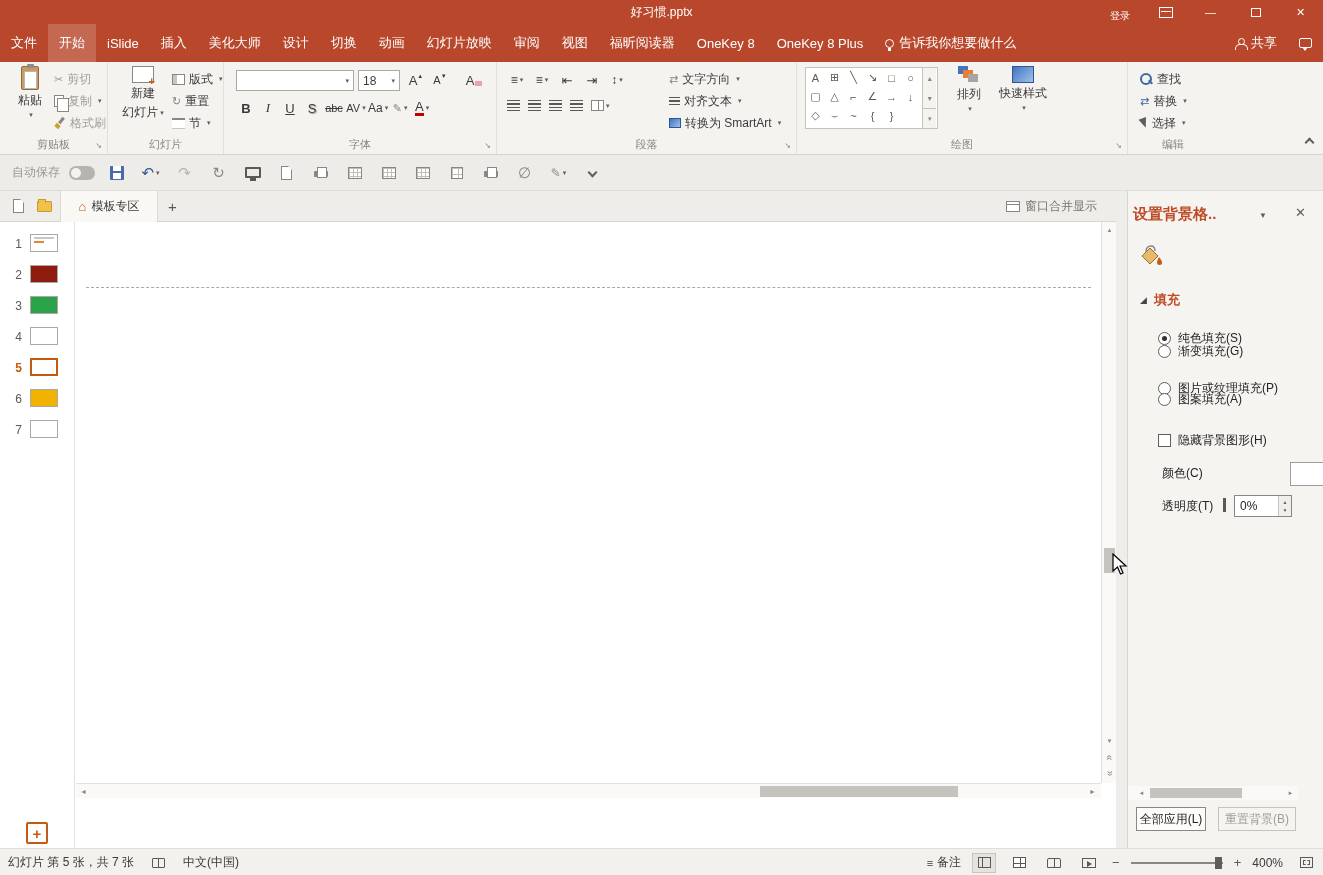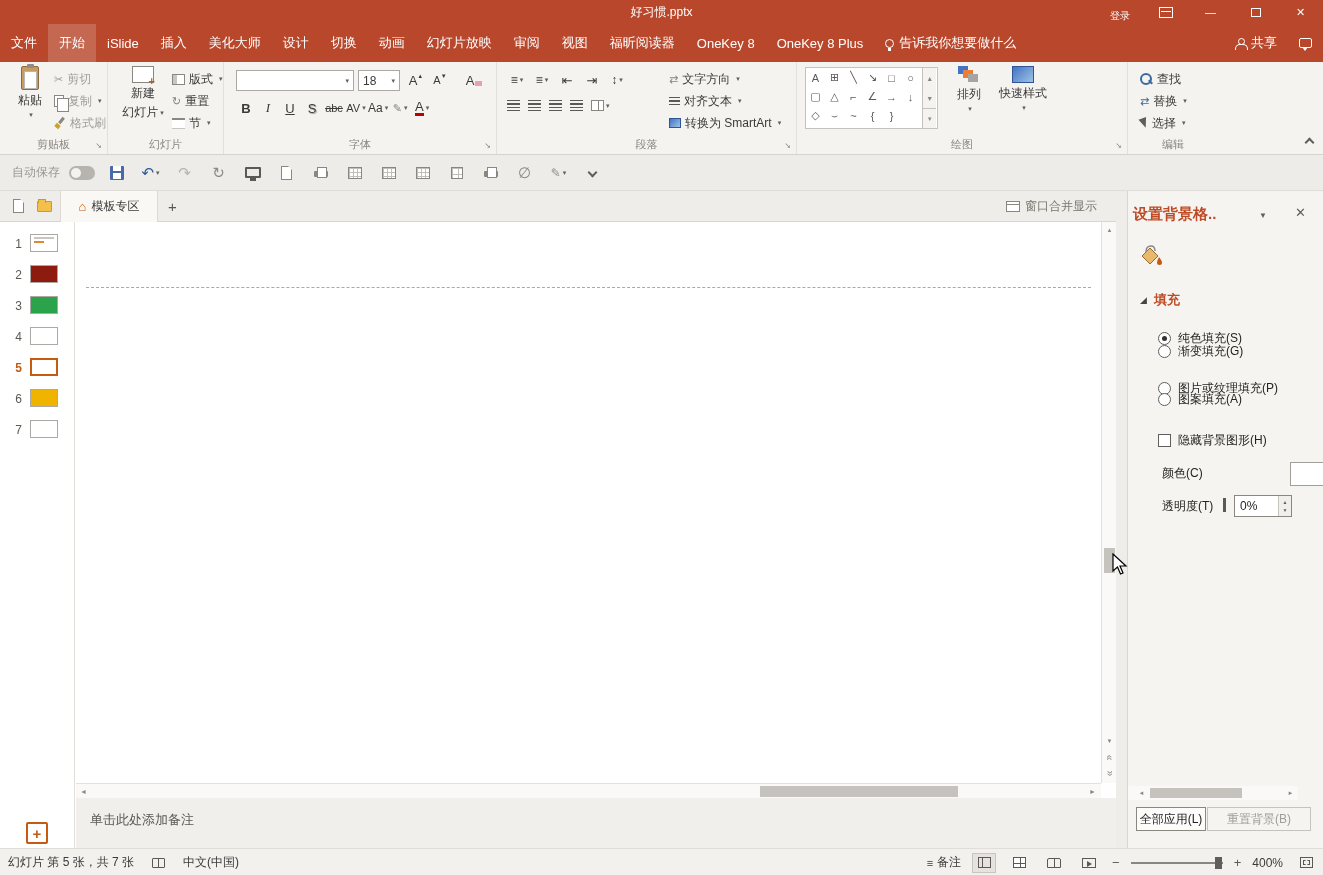--- a/index.html
+++ b/index.html
@@ -553,21 +553,20 @@
         <span class="rot90" style="transform:rotate(-90deg)">«</span>
       </div>
   </div>
 
   <div class="hscroll">
     <div class="sbtn" style="left:0;top:0;height:15px;font-size:7px">◄</div>
     <div class="hthumb"></div>
     <div class="sbtn" style="left:1009px;top:0;height:15px;font-size:7px">►</div>
   </div>
 
-  <div class="notesbar"><span>单击此处添加备注</span></div>
   <div class="gapstrip"></div>
 
   <div class="pane">
     <div class="pane-title">设置背景格..</div>
     <span style="position:absolute;left:131px;top:20px;font-size:8px;color:#605E5C">▼</span>
     <span style="position:absolute;left:167px;top:14px;font-size:13px;color:#605E5C">✕</span>
 
     <svg style="position:absolute;left:10px;top:52px" width="26" height="24" viewBox="0 0 26 24">
       <path d="M4 13 L12 5 L20 13 L12 21 Z" fill="#E8B96A" stroke="#9C6B30" stroke-width="1"></path>
       <path d="M8 9 Q8 3 13 3 Q17 3 17 8" fill="none" stroke="#8A8680" stroke-width="1.4"></path>
@@ -617,21 +616,21 @@
         </span>
     </div>
 
     <div class="pane-hscroll">
       <span class="sbtn" style="left:6px;top:0;height:14px;font-size:6px">◄</span>
       <span class="phthumb"></span>
       <span class="sbtn" style="left:155px;top:0;height:14px;font-size:6px">►</span>
     </div>
 
     <div class="pbtn" style="left:8px;top:616px;width:70px">全部应用(L)</div>
-    <div class="pbtn dis" style="left:79px;top:616px;width:104px">重置背景(B)</div>
+    <div class="pbtn dis" style="left:90px;top:616px;width:78px">重置背景(B)</div>
   </div>
 
   <div class="statusbar">
     <div class="sb-left">
       <span>幻灯片 第 5 张，共 7 张</span>
       <span class="i-book"></span>
       <span>中文(中国)</span>
     </div>
     <div class="sb-right">
       <span style="display:flex;align-items:center;gap:4px">

